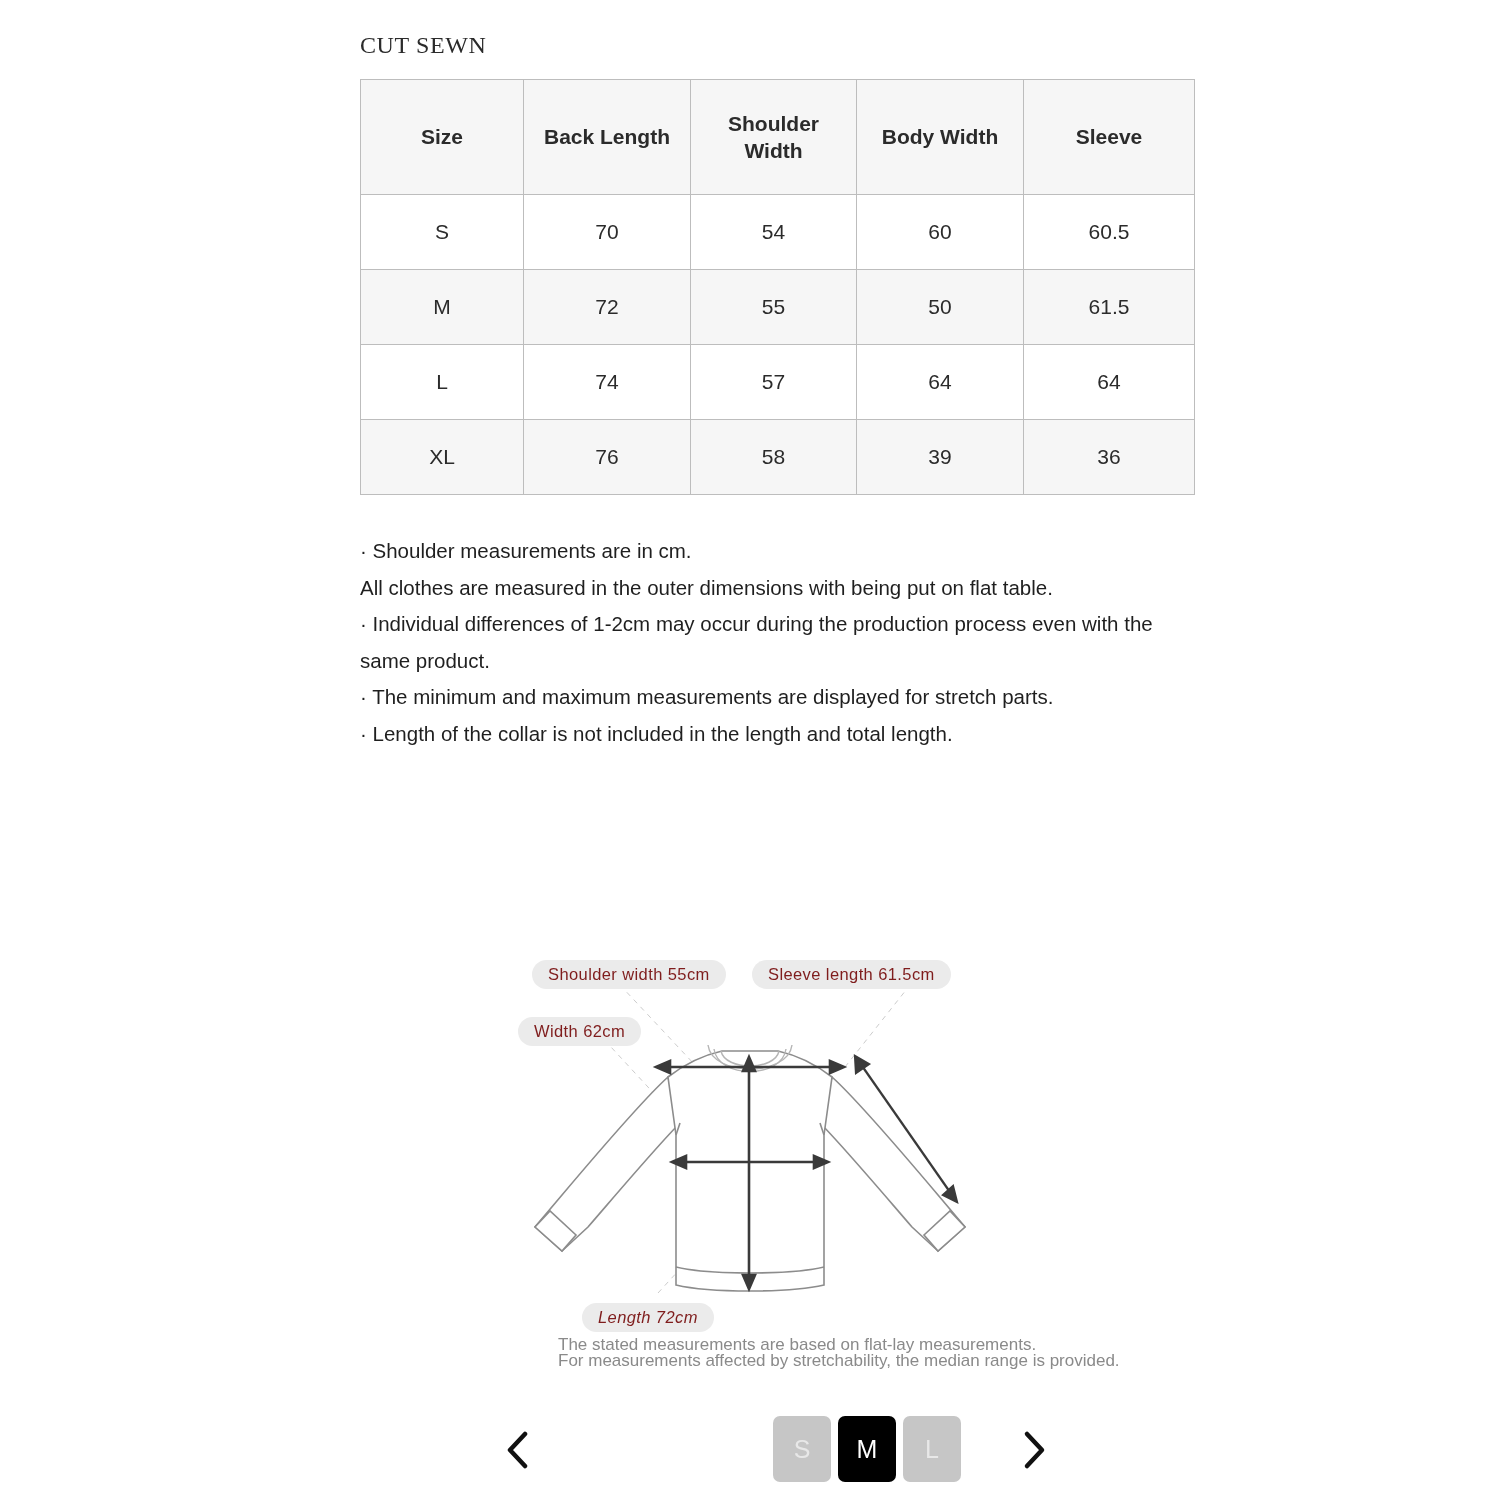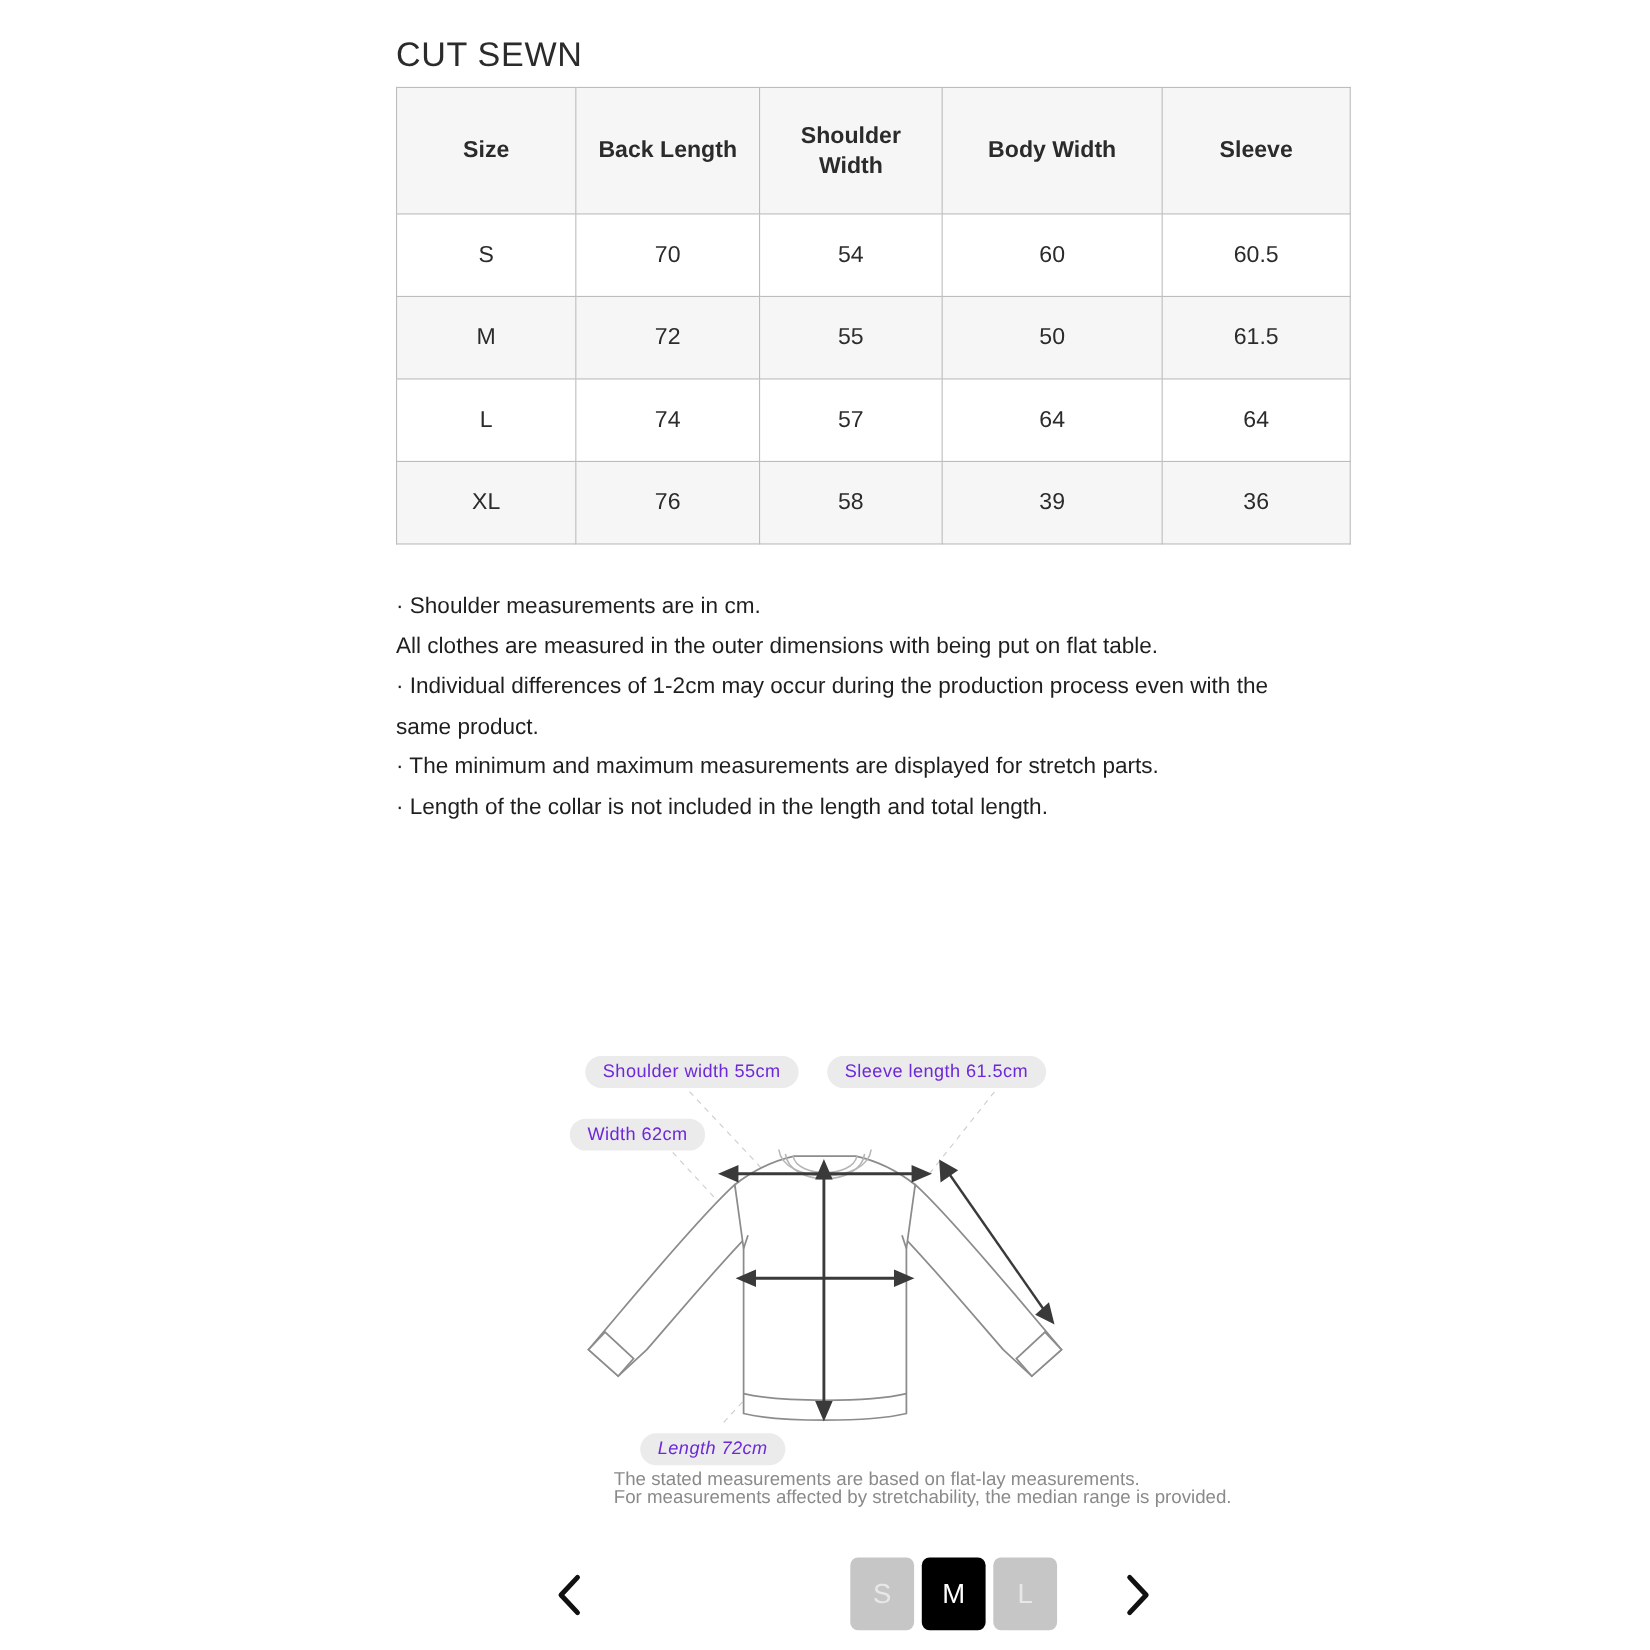--- a/index.html
+++ b/index.html
@@ -15,25 +15,26 @@
     position: relative;
     width: 1500px;
     height: 1500px;
   }
 
   
   .page-title {
     position: absolute;
     left: 360px;
     top: 31px;
-    font-size: 31px;
+    font-size: 24px;
     font-weight: 400;
     letter-spacing: 0.6px;
     color: #2b2b2b;
     line-height: 1.2;
+    font-family: Liberation Serif, serif;
   }
 
   
   .size-table {
     position: absolute;
     left: 360px;
     top: 79px;
     width: 834px;
     border-collapse: collapse;
     table-layout: fixed;
@@ -58,21 +59,21 @@
   .size-table tbody td {
     height: 75px;
     background: #ffffff;
   }
   .size-table tbody tr.alt td {
     background: #f6f6f6;
   }
   .col-size    { width: 163px; }
   .col-back    { width: 167px; }
   .col-shldr   { width: 166px; }
-  .col-body    { width: 200px; }
+  .col-body    { width: 167px; }
   .col-sleeve  { width: 171px; }
 
   
   .notes {
     position: absolute;
     left: 360px;
     top: 533px;
     width: 800px;
     font-size: 20.5px;
     line-height: 36.5px;
@@ -88,21 +89,21 @@
     top: 945px;
     width: 520px;
     height: 420px;
   }
   .diagram svg { display: block; }
 
   .pill {
     position: absolute;
     background: #ebebeb;
     border-radius: 40px;
-    color: #6d28d9;
+    color: #7f1d1d;
     font-size: 16.5px;
     letter-spacing: 0.4px;
     white-space: nowrap;
     display: flex;
     align-items: center;
     justify-content: center;
     height: 29px;
     padding: 0 16px;
   }
   .pill-shoulder { left: 42px;  top: 15px; }

